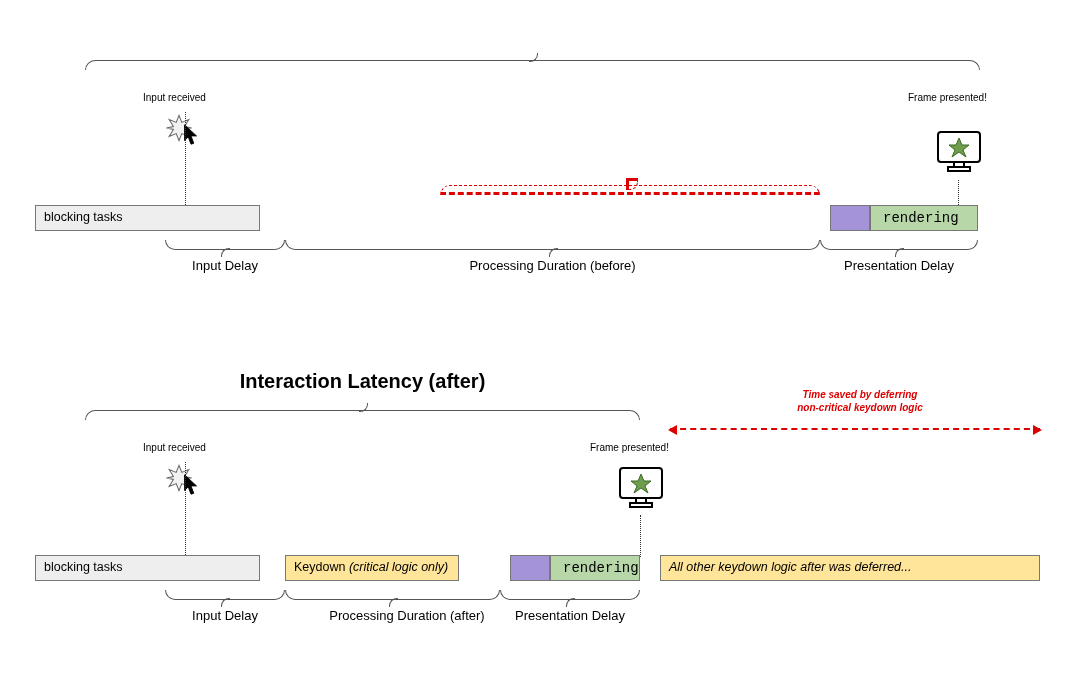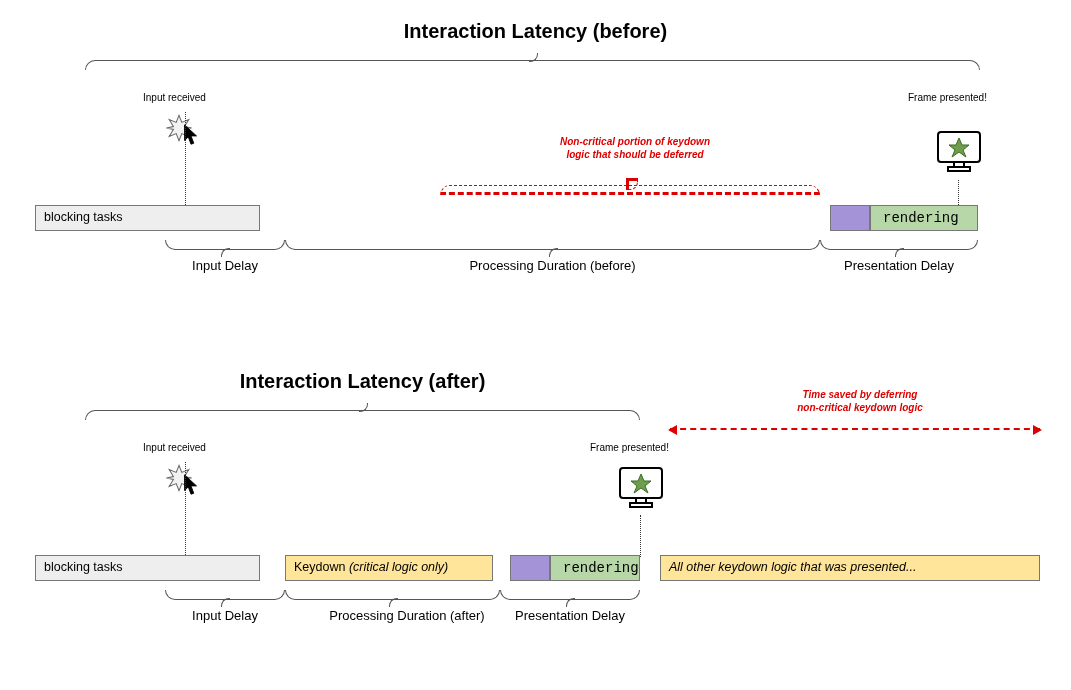--- a/index.html
+++ b/index.html
@@ -75,39 +75,37 @@
   .cursor svg { width:100%; height:100%; }
   .monitor { position:absolute; width:46px; height:44px; }
   .monitor svg { width:100%; height:100%; }
 </style>
 </head>
 <body>
 
 <div class="diagram">
 
   <div class="section">
-    <div class="title" style="margin:0 0 4px;">Interaction Latency (before)</div>
     <div id="bf-brace-total" class="brace-top" style="top: 40px; left: 65px; width: 895px;"></div>
 
     <div id="bf-input-label" class="label-small" style="top: 72px; left: 123px;">Input received</div>
     <div id="bf-frame-label" class="label-small" style="top: 72px; left: 888px;">Frame presented!</div>
 
     <div id="bf-burst" class="burst" style="left: 145px; top: 94px;">
       <svg viewBox="0 0 40 40">
           <polygon points="20,2 24,12 34,8 28,18 38,20 28,22 34,32 24,28 20,38 16,28 6,32 12,22 2,20 12,18 6,8 16,12" fill="#f2f2f2" stroke="#666" stroke-width="1.5"></polygon>
         </svg>
     </div>
     <div id="bf-cursor" class="cursor" style="left: 163px; top: 104px;">
       <svg viewBox="0 0 16 24">
           <path d="M1,1 L1,18 L5,14 L8,22 L11,21 L8,13 L14,13 Z" fill="#000" stroke="#000"></path>
         </svg>
     </div>
 
     <div id="bf-redbrace" class="brace-top dashed" style="top: 165px; left: 420px; width: 380px;"></div>
-    <div id="bf-annot" class="label-small label-red" style="top: 115px; line-height: 1.3; left: 490px; width: 250px;">Non-critical portion of keydown<br>logic that should be deferred</div>
 
     <div id="bf-dotted" class="dotted-line" style="top: 92px; height: 95px; left: 165px;"></div>
     <div id="bf-dotted2" class="dotted-line" style="top: 160px; height: 27px; left: 938px;"></div>
 
     <div id="bf-monitor" class="monitor" style="left: 916px; top: 110px;">
       <svg viewBox="0 0 46 44">
         <rect x="2" y="2" width="42" height="30" rx="3" fill="#fff" stroke="#000" stroke-width="2"></rect>
         <rect x="18" y="32" width="10" height="5" fill="#fff" stroke="#000" stroke-width="2"></rect>
         <rect x="12" y="37" width="22" height="4" fill="#fff" stroke="#000" stroke-width="2"></rect>
         <polygon points="23,8 26,15 33,15 27,20 30,27 23,22 16,27 19,20 13,15 20,15" fill="#6e9e4b" stroke="#3d6b28"></polygon>
@@ -156,26 +154,26 @@
       <svg viewBox="0 0 46 44">
         <rect x="2" y="2" width="42" height="30" rx="3" fill="#fff" stroke="#000" stroke-width="2"></rect>
         <rect x="18" y="32" width="10" height="5" fill="#fff" stroke="#000" stroke-width="2"></rect>
         <rect x="12" y="37" width="22" height="4" fill="#fff" stroke="#000" stroke-width="2"></rect>
         <polygon points="23,8 26,15 33,15 27,20 30,27 23,22 16,27 19,20 13,15 20,15" fill="#6e9e4b" stroke="#3d6b28"></polygon>
       </svg>
     </div>
 
     <div id="af-timeline" class="timeline" style="top: 185px;">
       <div id="af-blocking" class="bar gray" style="left: 15px; width: 225px;"><span>blocking tasks</span></div>
-      <div id="af-keydown" class="bar yellow" style="left: 265px; width: 208px;">
+      <div id="af-keydown" class="bar yellow" style="left: 265px; width: 174px;">
         <span class="kw">Keydown </span><span class="ital">(critical logic only)</span>
       </div>
       <div id="af-purple" class="bar purple" style="left: 490px; width: 40px;"></div>
       <div id="af-green" class="bar green" style="left: 530px; width: 90px;"><span class="mono">rendering</span></div>
-      <div id="af-deferred" class="bar yellow" style="left: 640px; width: 380px;"><span class="ital">All other keydown logic that was presented...</span></div>
+      <div id="af-deferred" class="bar yellow" style="left: 640px; width: 380px;"><span class="ital">All other keydown logic after was deferred...</span></div>
     </div>
 
     <div id="af-brace-input" class="brace-bot" style="top: 220px; left: 145px; width: 120px;"></div>
     <div id="af-brace-proc" class="brace-bot" style="top: 220px; left: 265px; width: 215px;"></div>
     <div id="af-brace-pres" class="brace-bot" style="top: 220px; left: 480px; width: 140px;"></div>
     <div id="af-lbl-input" class="brace-label" style="top: 238px; left: 205px;">Input Delay</div>
     <div id="af-lbl-proc" class="brace-label" style="top: 238px; left: 372.5px; padding-left: 29px;">Processing Duration (after)</div>
     <div id="af-lbl-pres" class="brace-label" style="top: 238px; left: 550px;">Presentation Delay</div>
   </div>
 </div>

